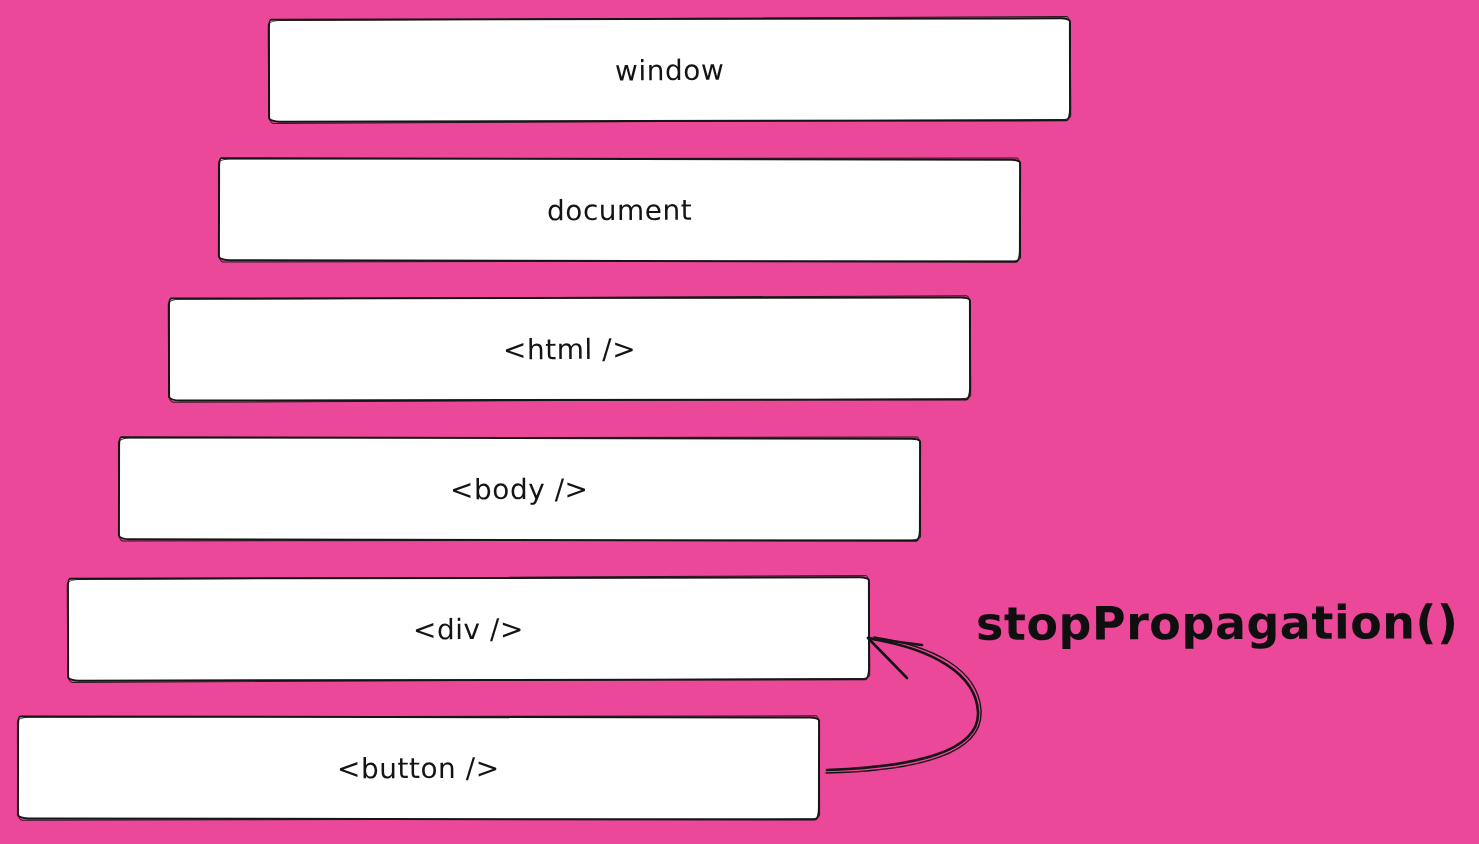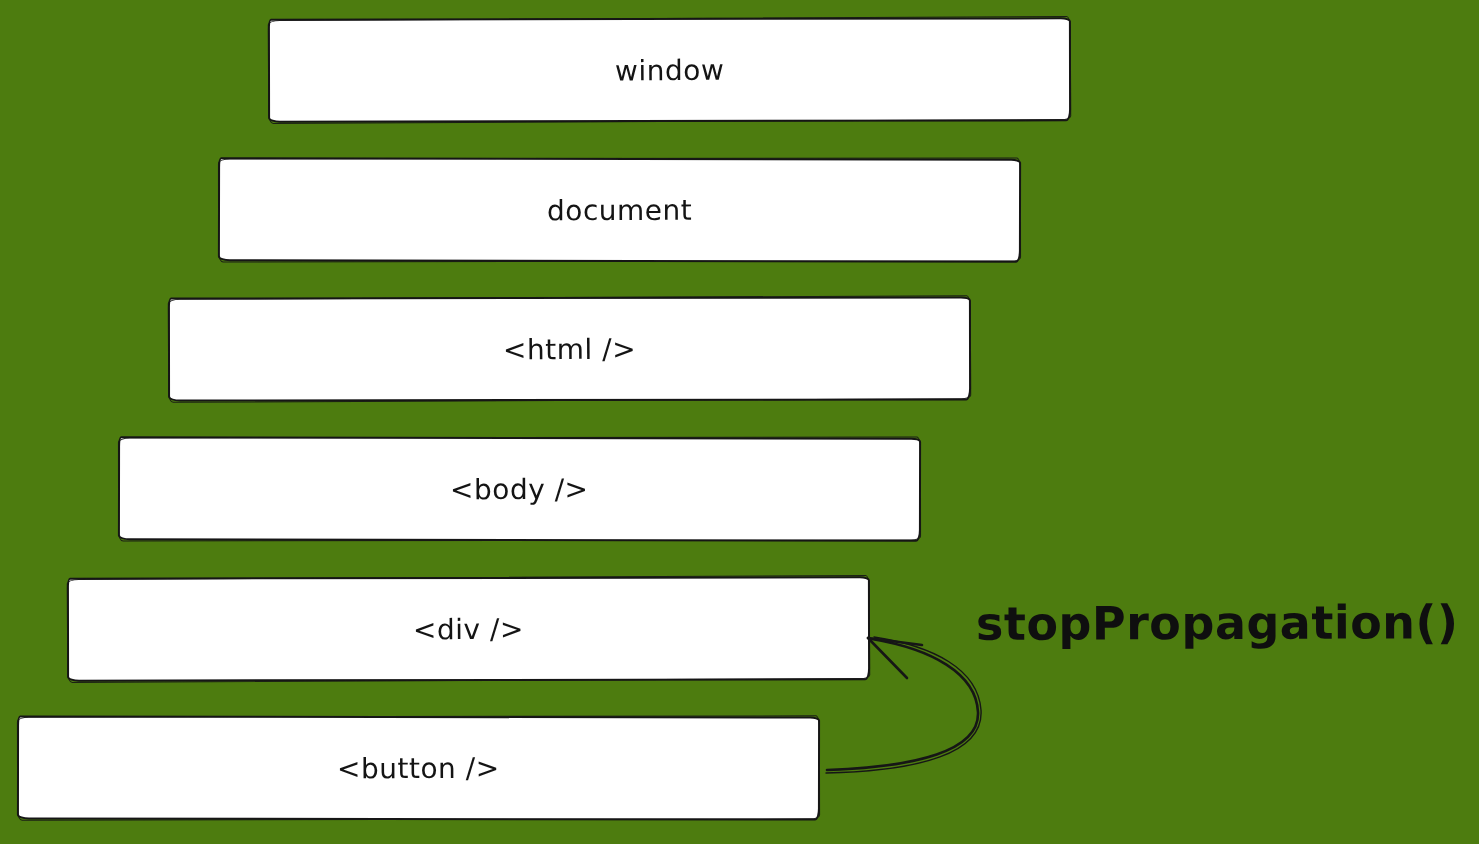--- a/index.html
+++ b/index.html
@@ -5,21 +5,21 @@
   html, body {
     margin: 0;
     padding: 0;
     background: #ffffff;
     font-family: "DejaVu Sans", sans-serif;
   }
   .canvas {
     position: relative;
     width: 1479px;
     height: 844px;
-    background: #4d7c0f;
+    background: #ec4899;
     overflow: hidden;
   }
   
   .layer-box {
     position: absolute;
     width: 803px;
     height: 104px;
     border: 2.5px solid #161616;
     border-radius: 3px 10px 5px 12px / 10px 4px 12px 5px;
     display: flex;

